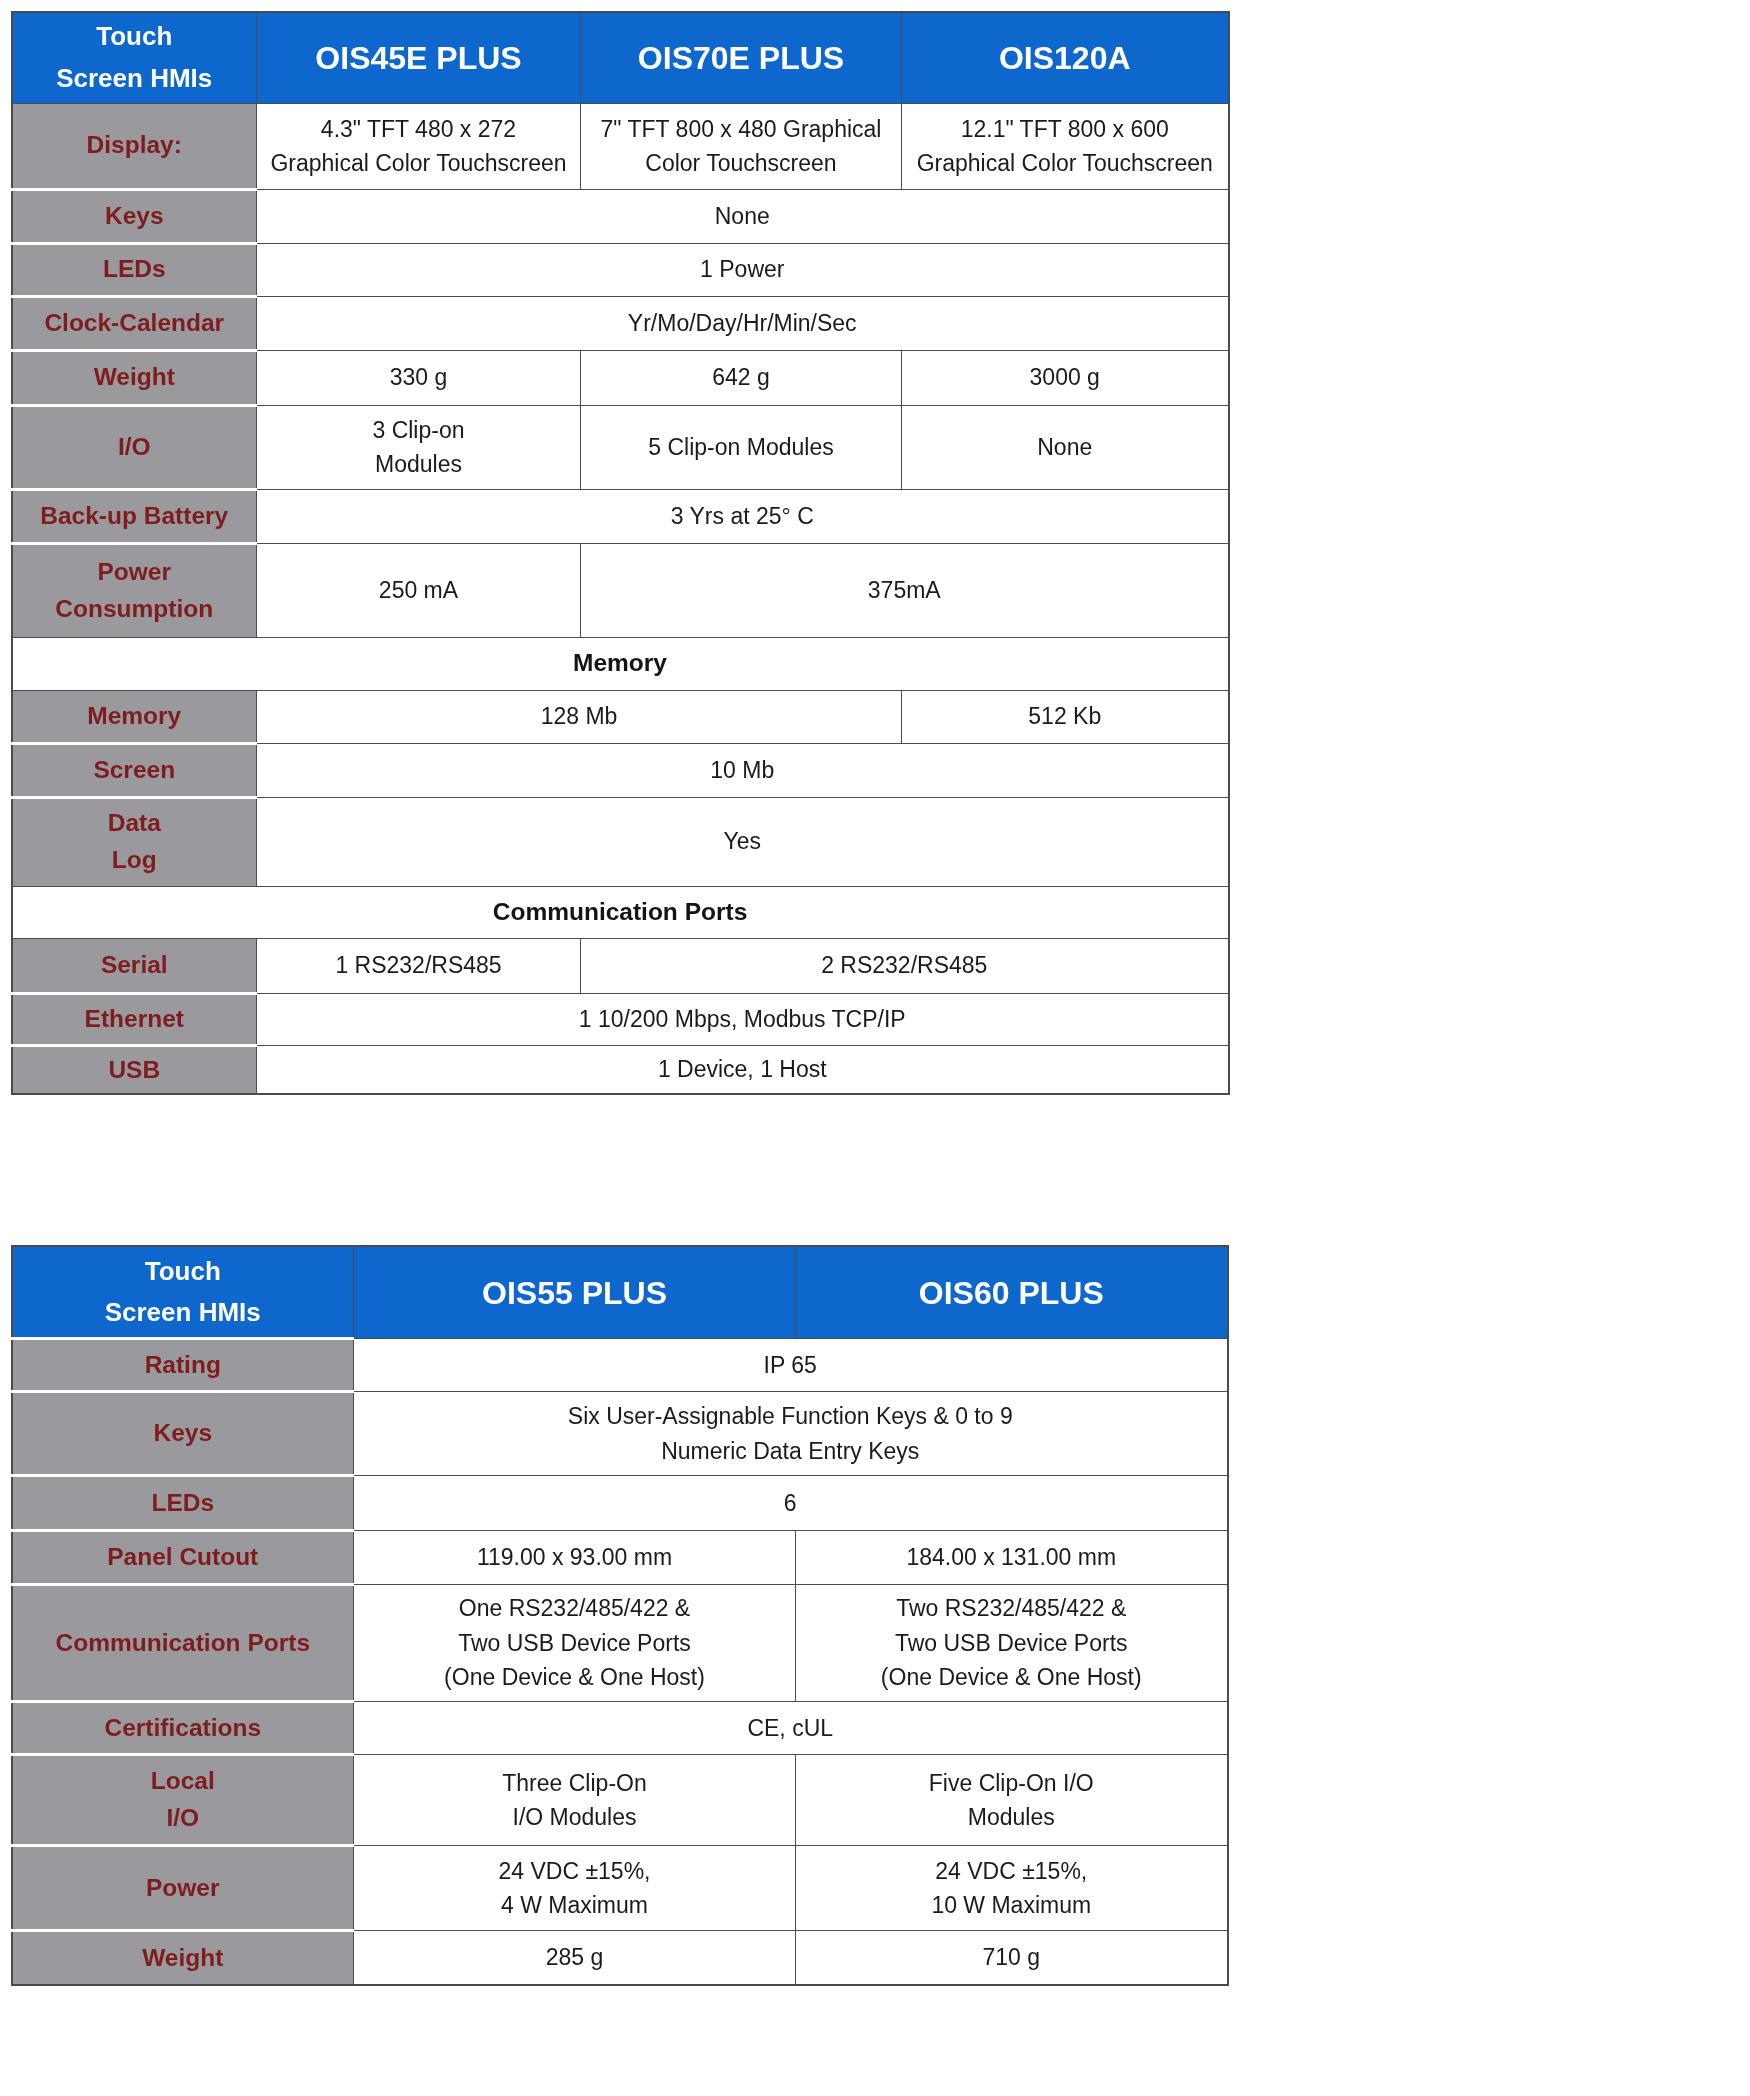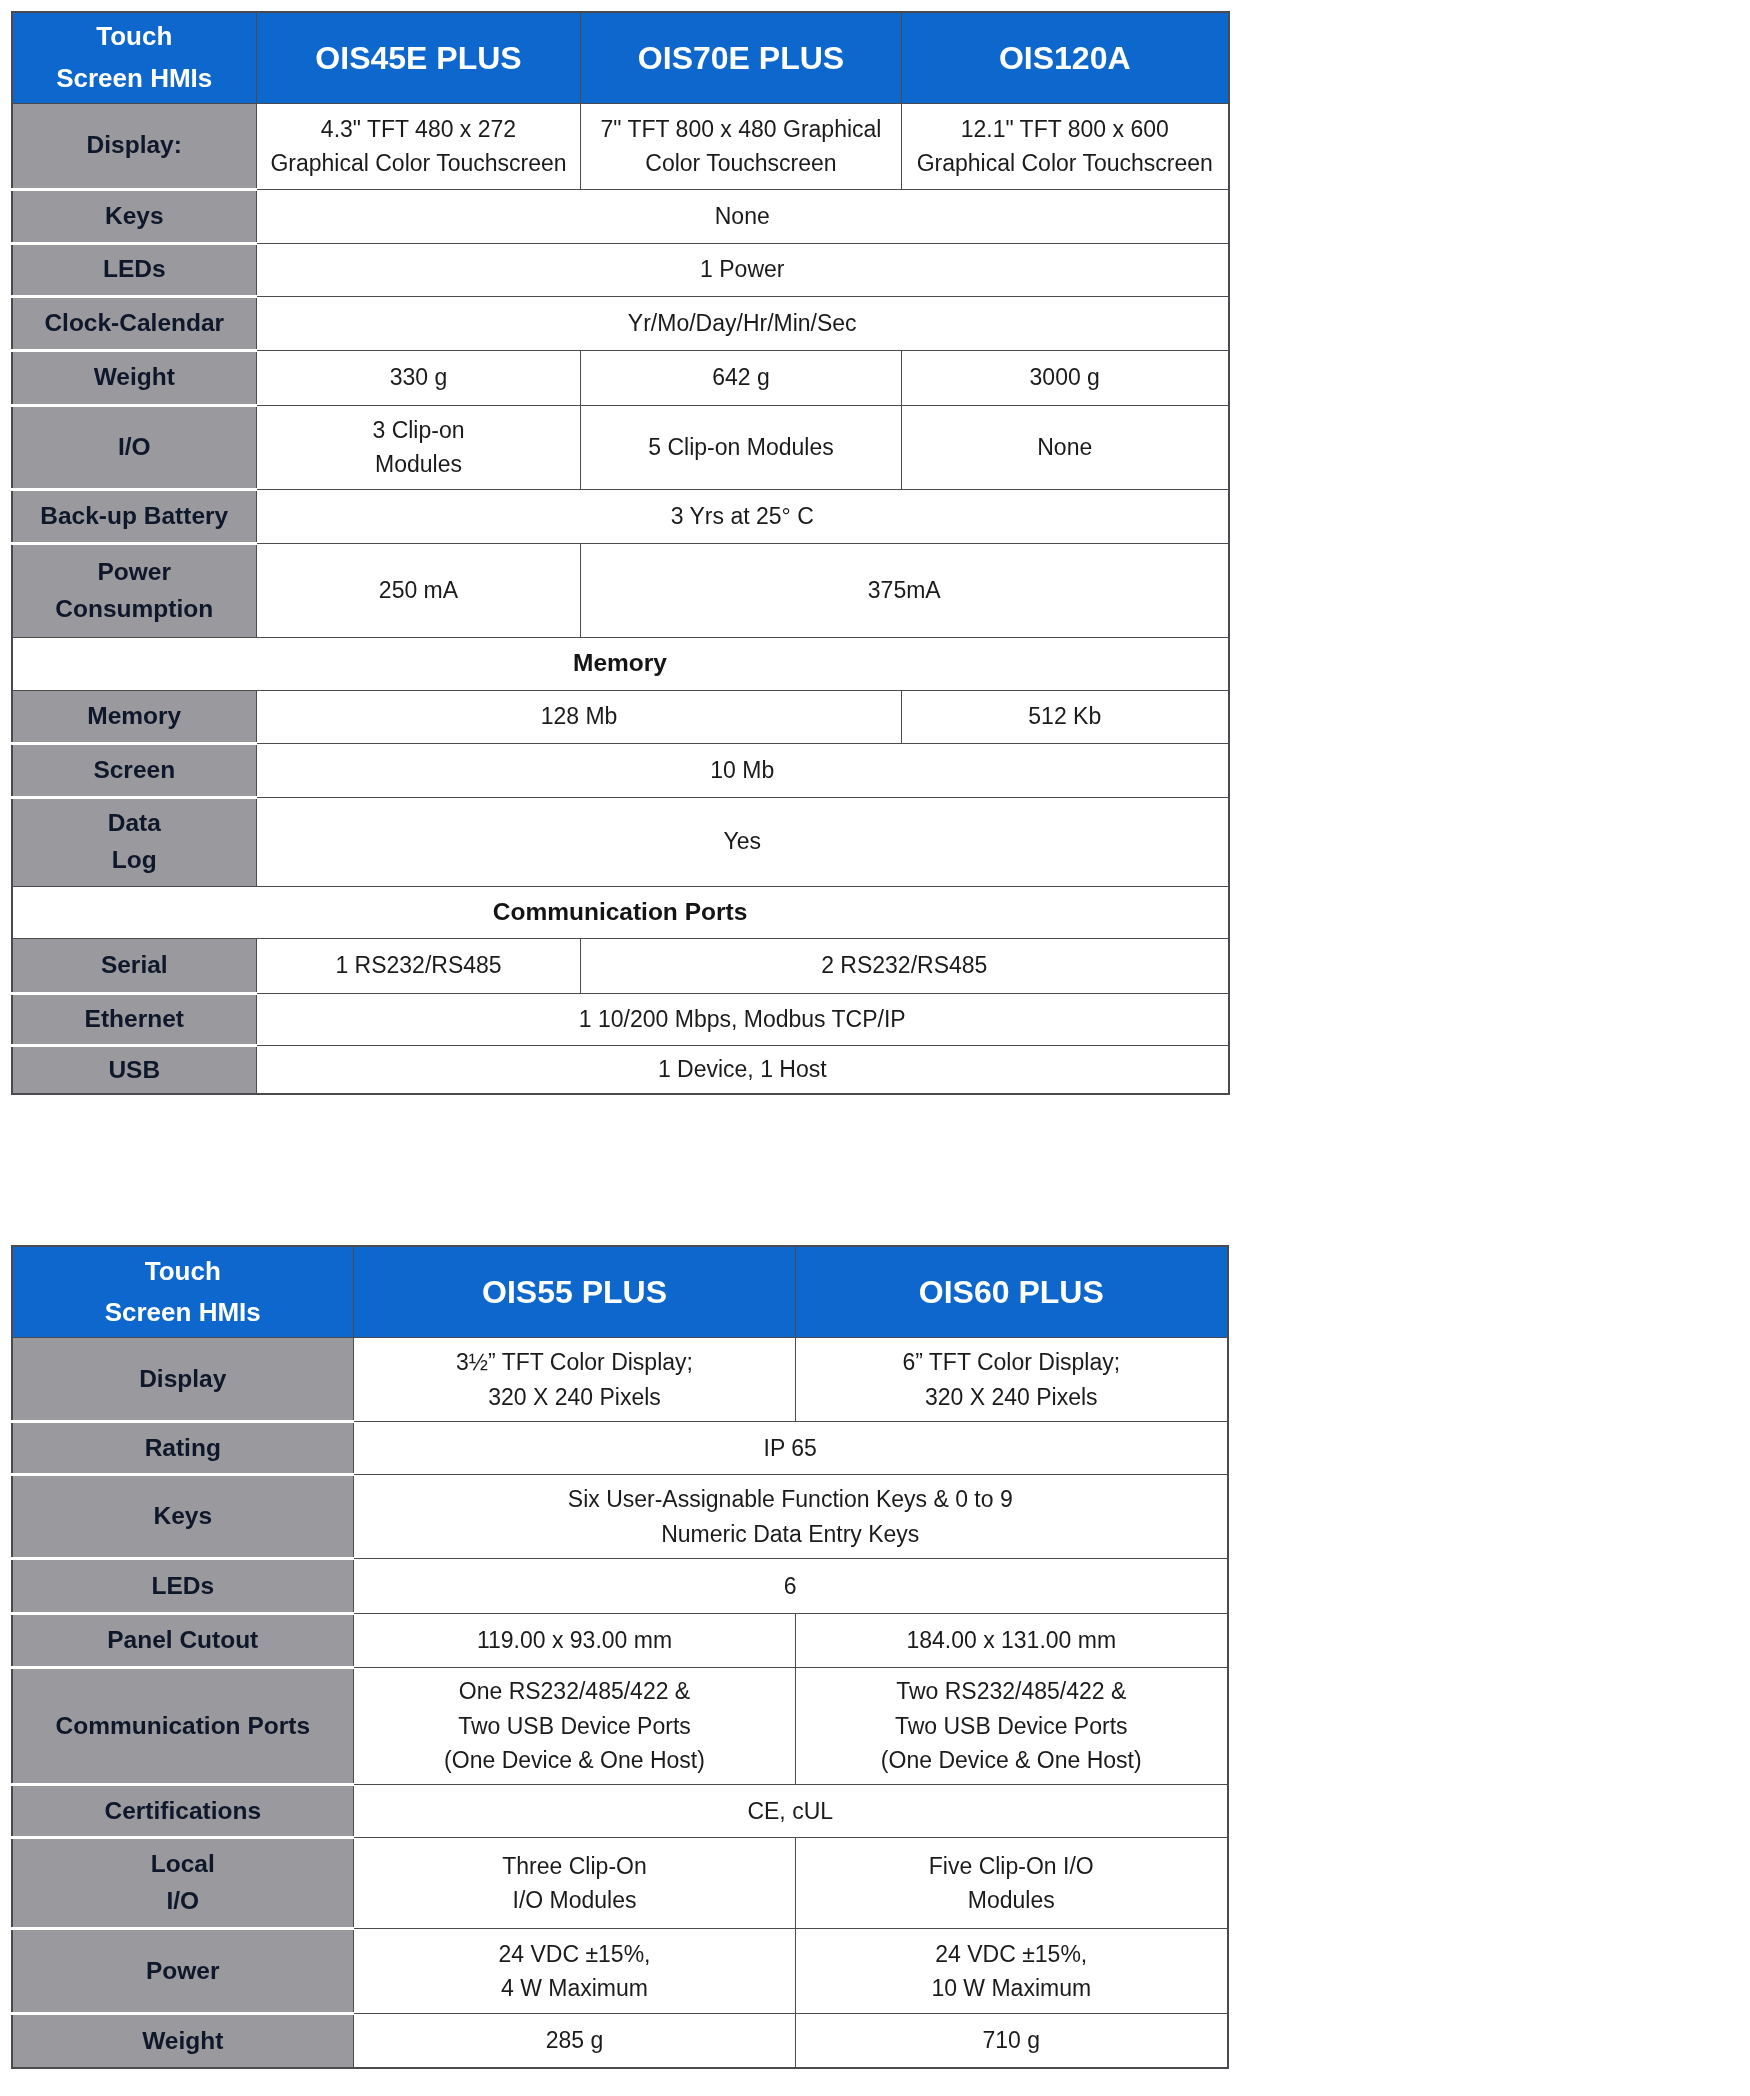--- a/index.html
+++ b/index.html
@@ -33,21 +33,21 @@
   }
   .spec th.corner, .spec th.model {
     background: #0d67cd;
     color: #ffffff;
     font-weight: bold;
     font-size: 32px;
   }
   .spec th.corner { font-size: 26px; line-height: 1.6; }
   .spec td.lbl {
     background: #9a9a9e;
-    color: #0f172a;
+    color: #7f1d1d;
     font-weight: bold;
     font-size: 24.5px;
   }
   
   .spec td.lbl.g { border-top: 3.5px solid #ffffff; }
   .spec td.val {
     background: #ffffff;
     color: #1b1b1b;
     font-size: 23px;
   }
@@ -164,27 +164,20 @@
         <col style="width:442px">
         <col style="width:432px">
     </colgroup>
     <tbody>
         <tr style="height:89px">
       <th class="corner">Touch
 Screen HMIs</th>
       <th class="model">OIS55 PLUS</th>
       <th class="model">OIS60 PLUS</th>
     </tr>
-    <tr style="height:84px">
-      <td class="lbl">Display</td>
-      <td class="val">3½” TFT Color Display;
-320 X 240 Pixels</td>
-      <td class="val">6” TFT Color Display;
-320 X 240 Pixels</td>
-    </tr>
     <tr style="height:53px">
       <td class="lbl g">Rating</td>
       <td class="val" colspan="2">IP 65</td>
     </tr>
     <tr style="height:84px">
       <td class="lbl g">Keys</td>
       <td class="val" colspan="2">Six User-Assignable Function Keys &amp; 0 to 9
 Numeric Data Entry Keys</td>
     </tr>
     <tr style="height:55px">

